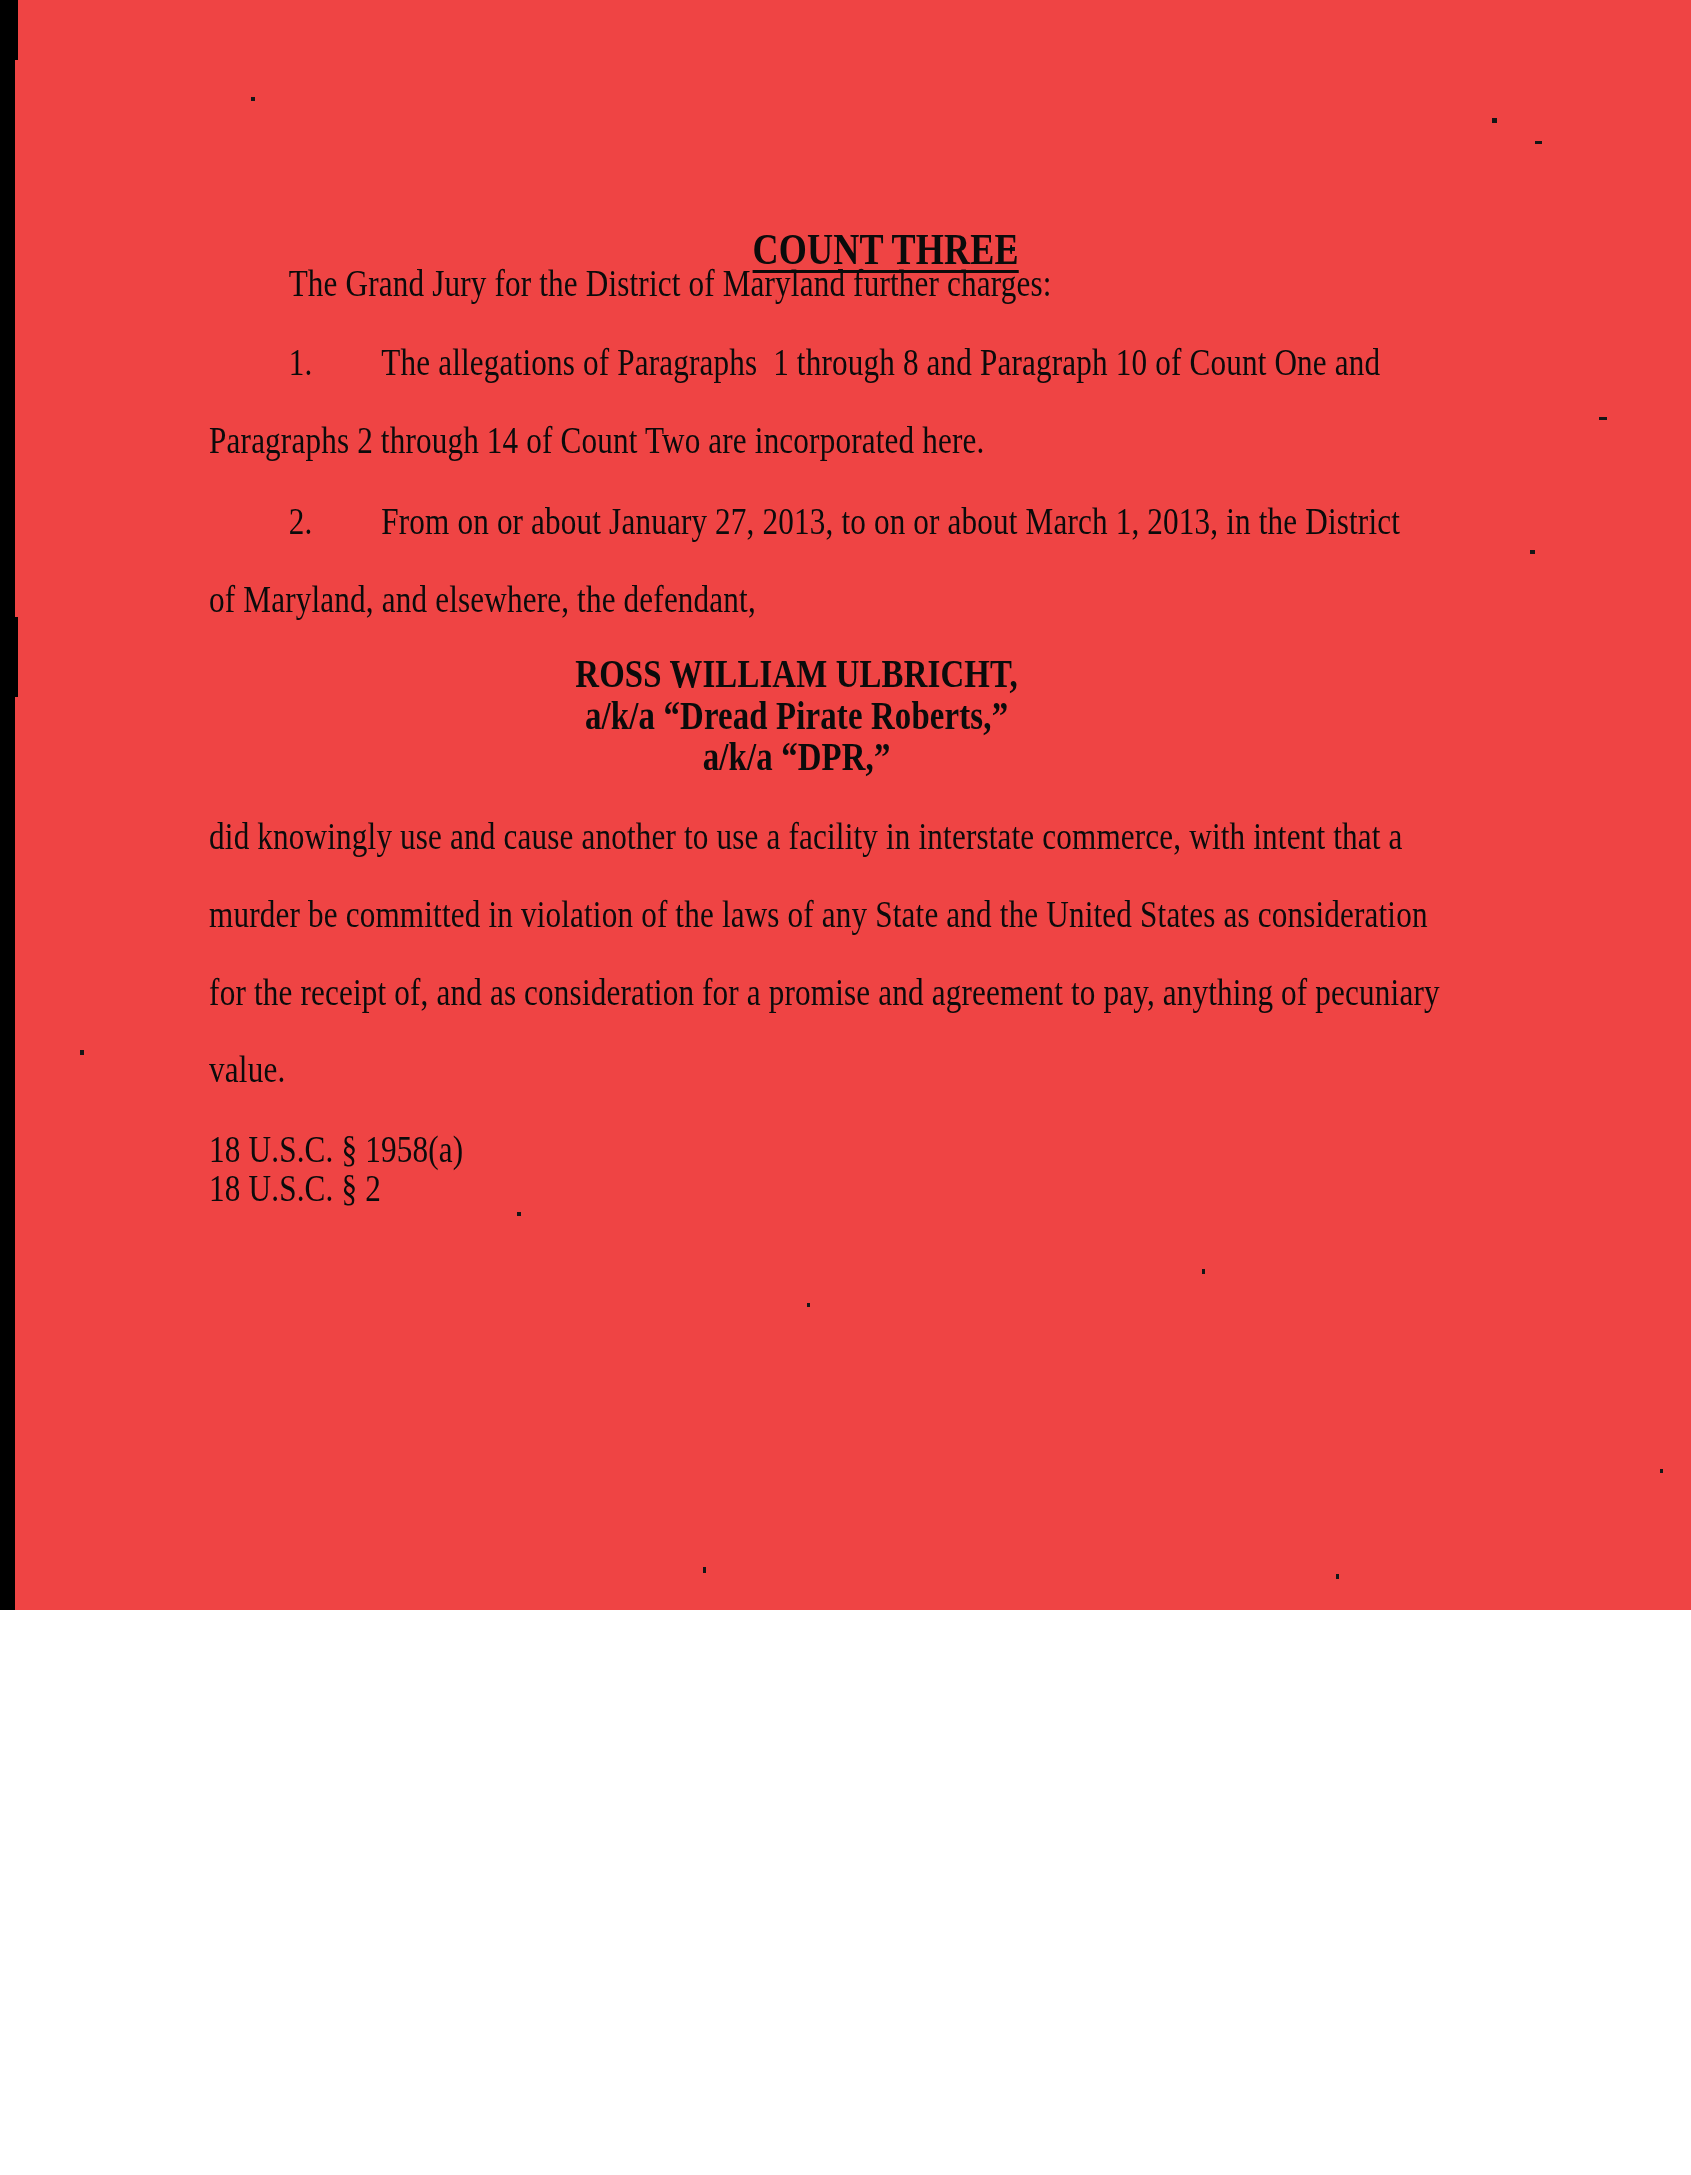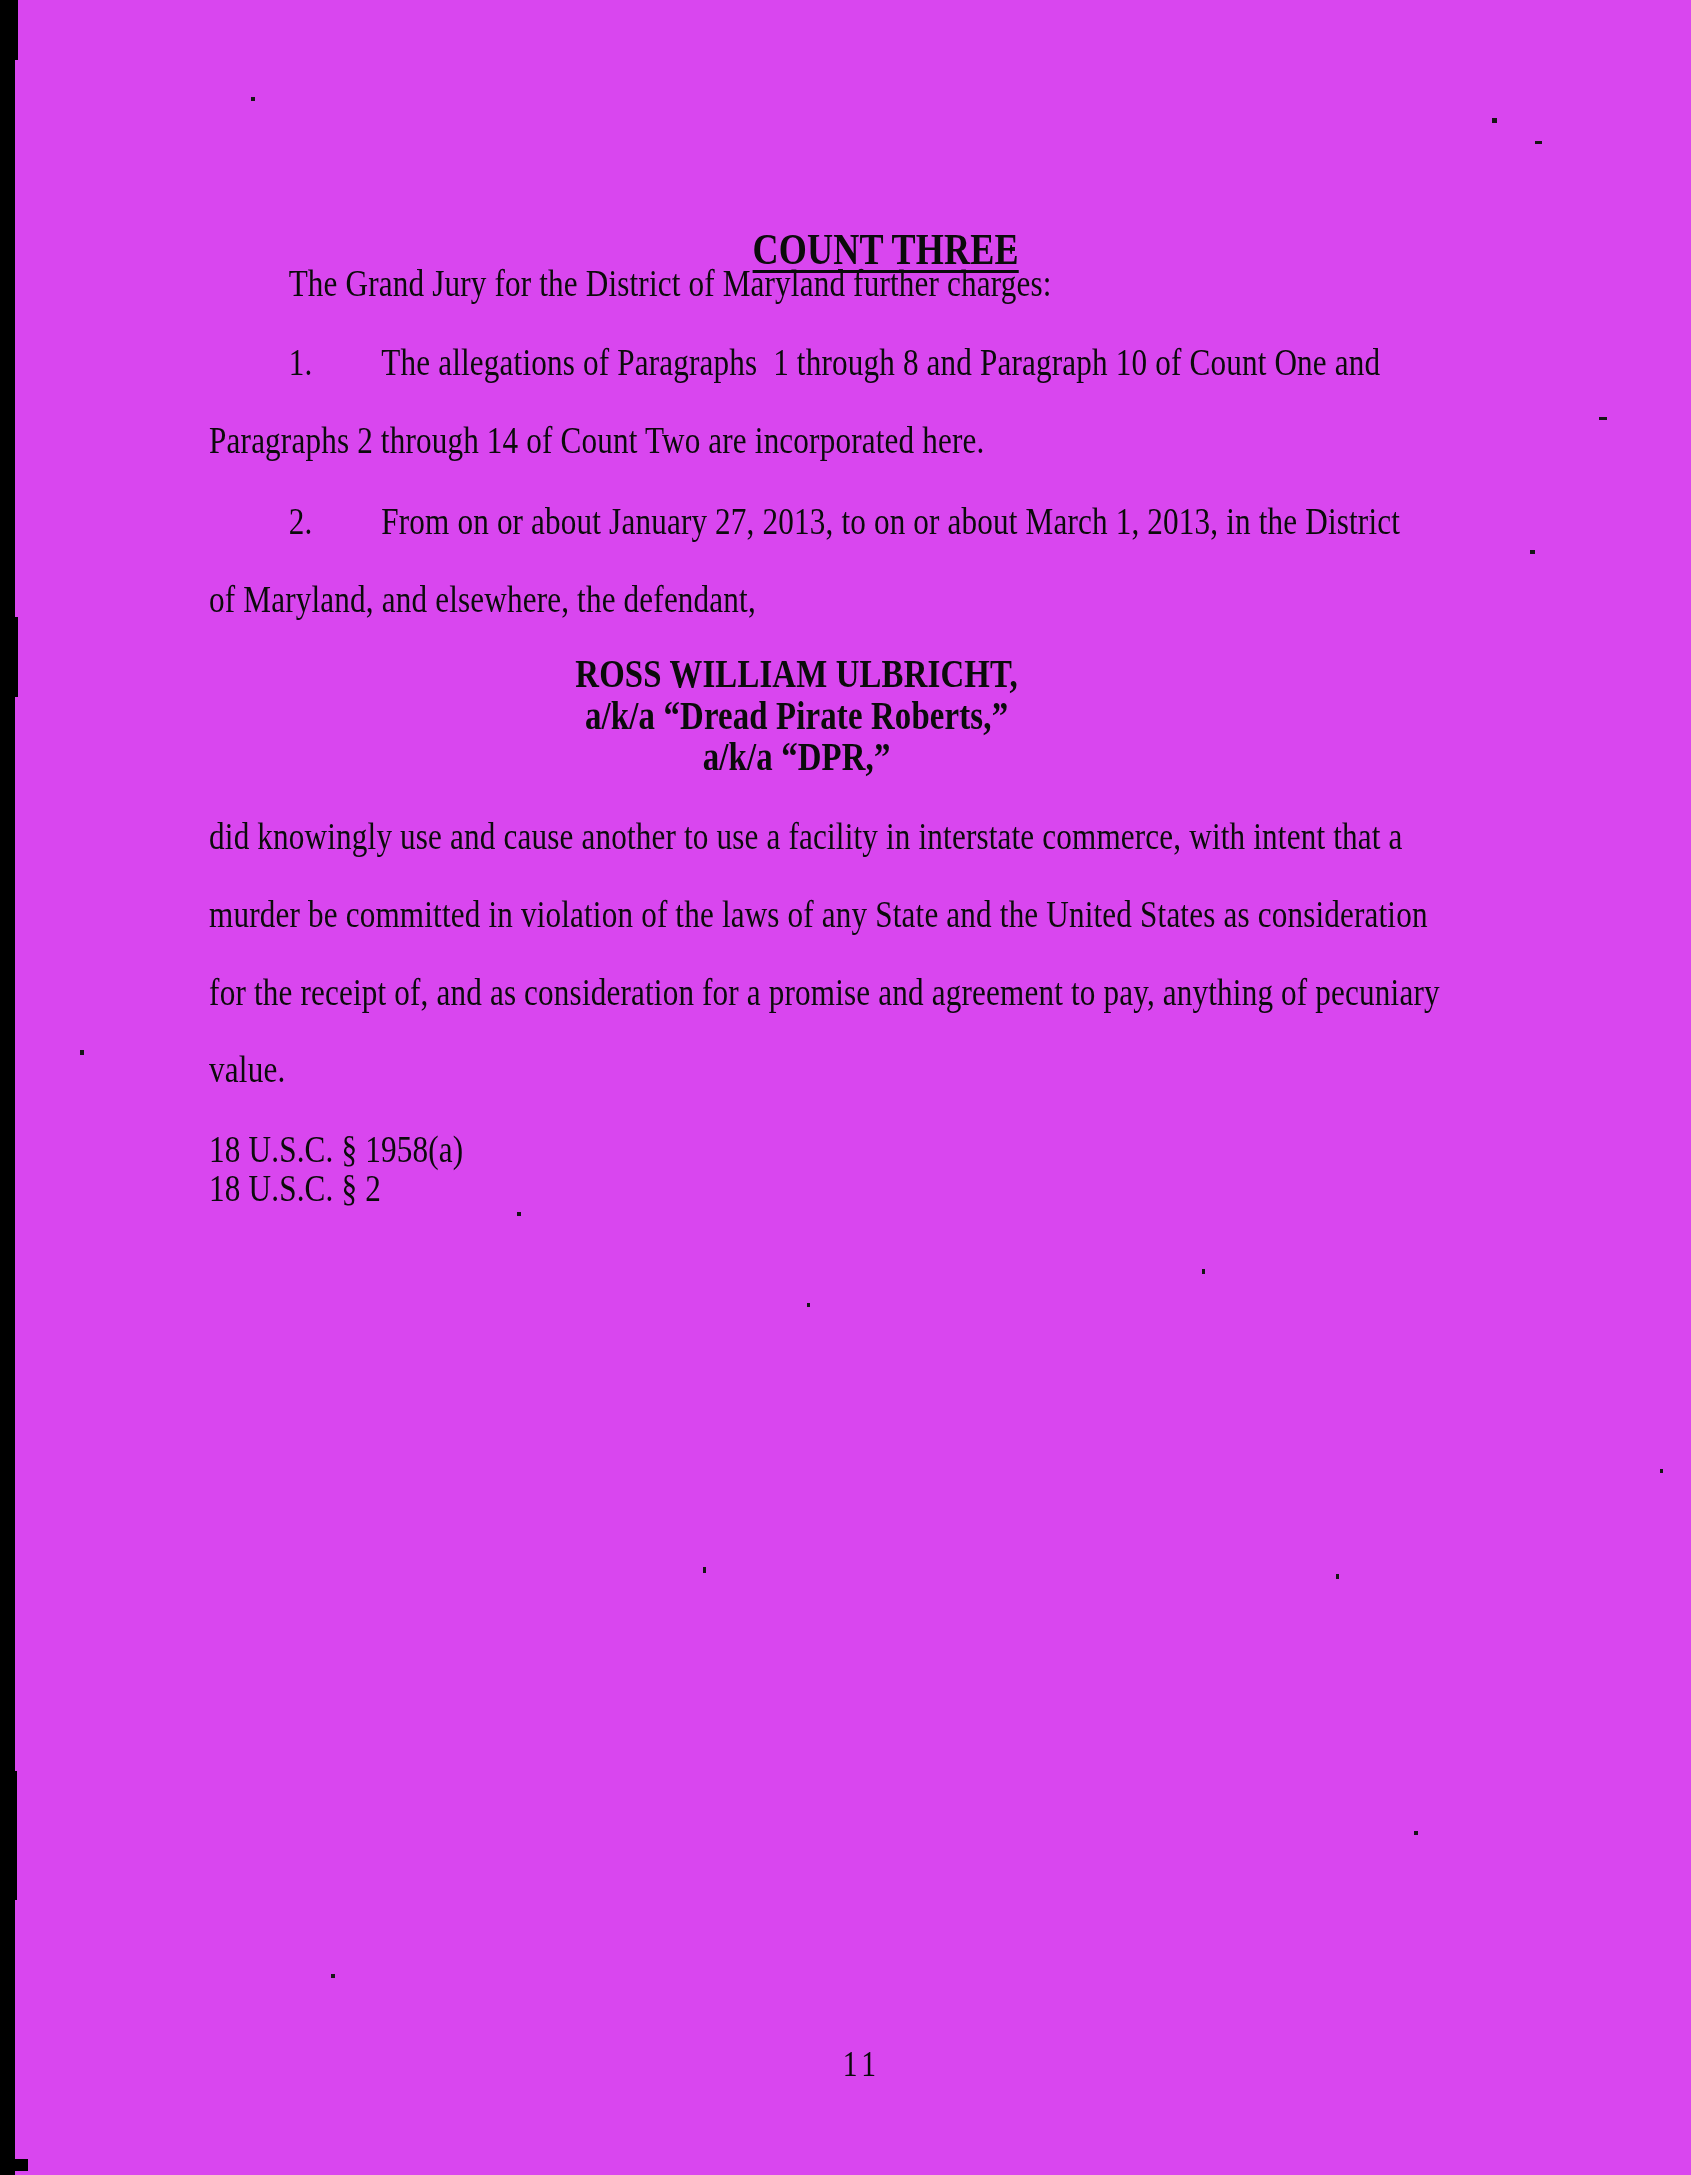--- a/index.html
+++ b/index.html
@@ -3,22 +3,22 @@
 <meta charset="utf-8">
 <style>
   html, body {
     margin: 0;
     padding: 0;
     background: #ffffff;
   }
   .page {
     position: relative;
     width: 1692px;
-    height: 2175px;
-    background: #d946ef;
+    height: 1610px;
+    background: #ef4444;
     overflow: hidden;
     font-family: "Liberation Serif", "DejaVu Serif", serif;
     color: #0b0b0b;
   }
   
   .scan {
     position: absolute;
     top: 0;
     left: 0;
     width: 2063px;

